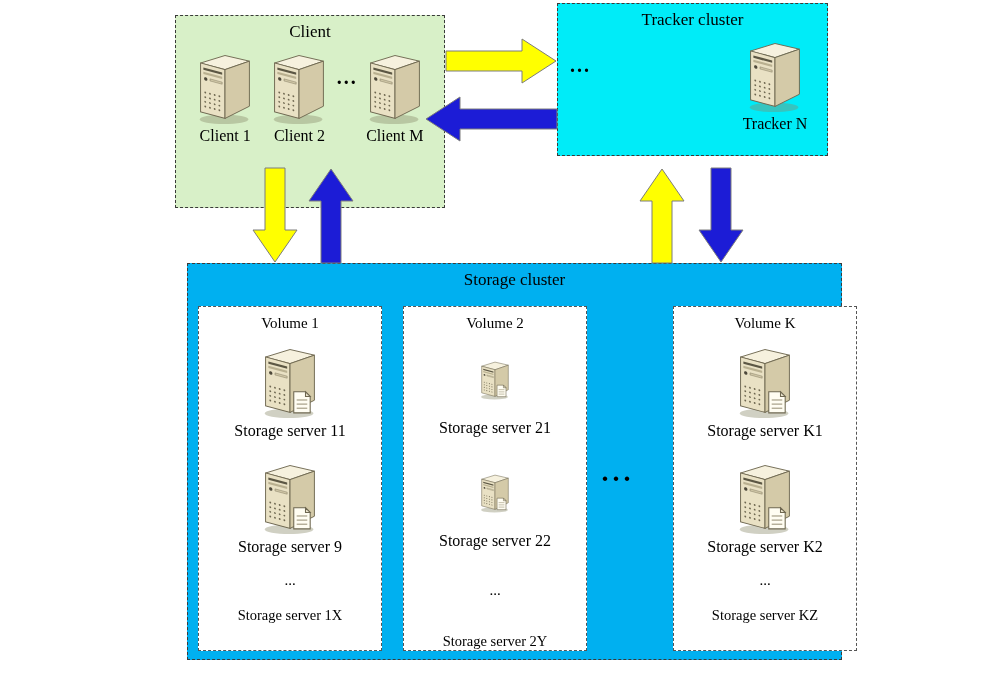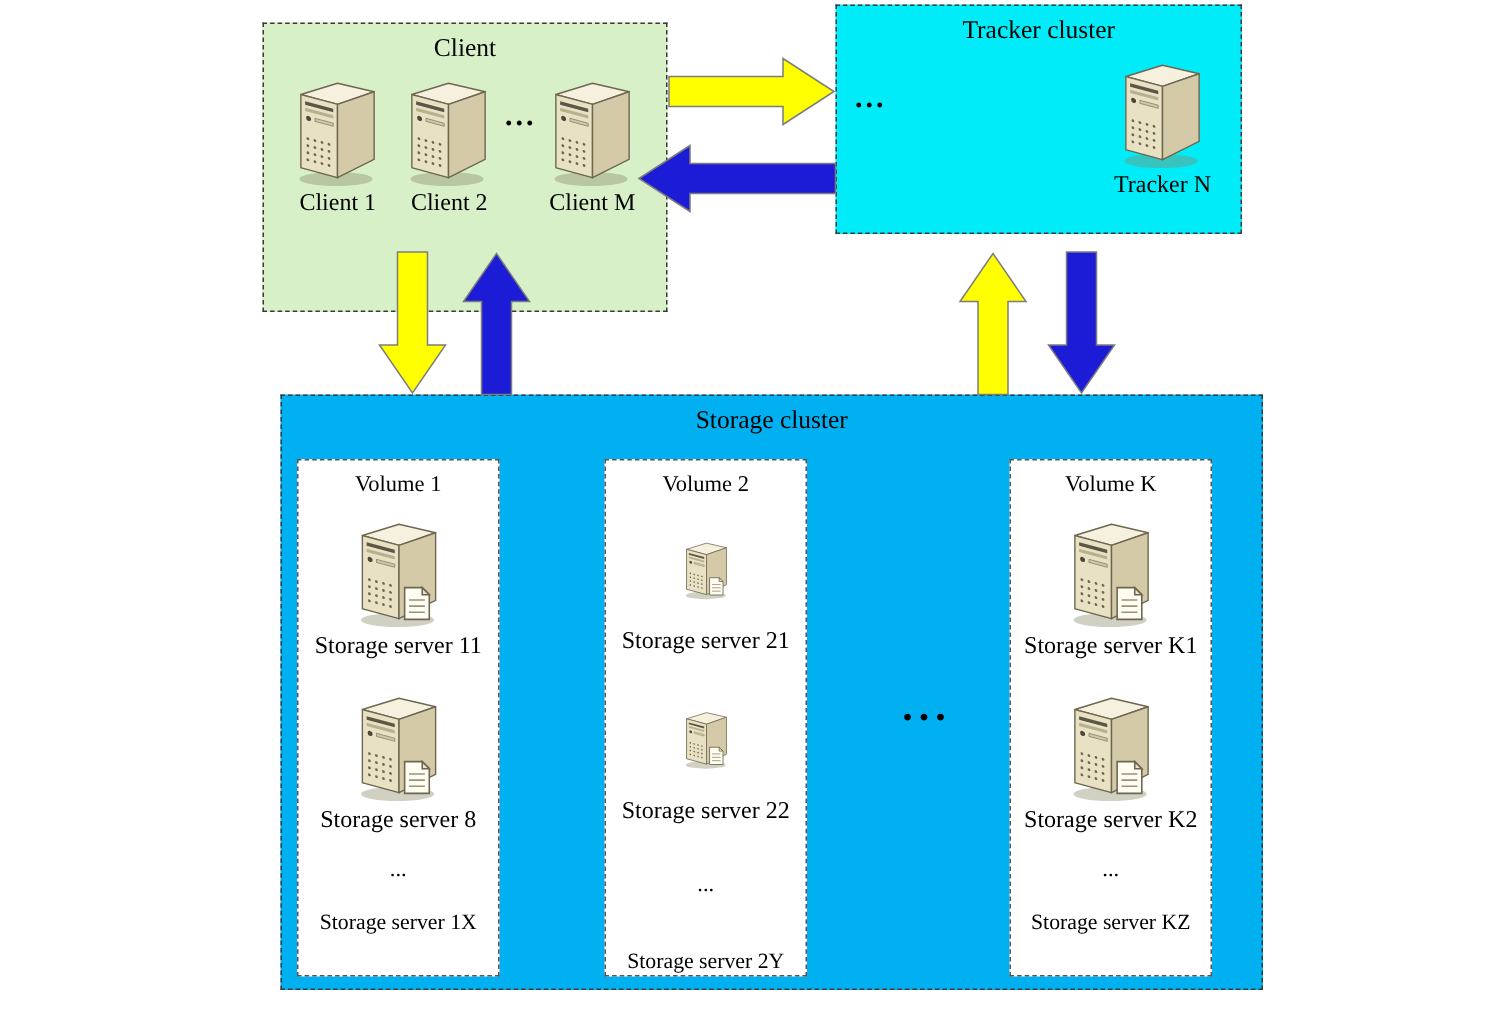--- a/index.html
+++ b/index.html
@@ -8,21 +8,21 @@
   .box{position:absolute;box-sizing:border-box;}
   .client-box{left:175px;top:15px;width:270px;height:193px;background:var(--client-bg,#d8f0c8);border:1.6px dashed #3a3a3a;}
   .tracker-box{left:557px;top:3px;width:271px;height:153px;background:var(--tracker-bg,#00f0fa);border:1.6px dashed #3a3a3a;}
   .storage-box{left:175px;top:263px;width:655px;height:397px;background:var(--storage-bg,#00b0f0);border:1.6px dashed #3a3a3a;margin-left:12px;}
   .box-title{text-align:center;font-size:17px;padding-top:6px;}
   .servers-row{display:flex;align-items:flex-end;justify-content:space-between;padding:6px 12px 0 12px;}
   .server-item{display:flex;flex-direction:column;align-items:center;width:80px;}
   .server-icon{width:66px;height:77px;display:block;}
   .server-label{font-size:16px;margin-top:2px;white-space:nowrap;}
   .row-ellipsis{font-size:20px;font-weight:bold;letter-spacing:2px;align-self:center;margin-bottom:38px;}
-  .volume{position:absolute;top:42px;width:135px;height:345px;background:var(--volume-bg,#ffffff);border:1.5px dashed #555;box-sizing:border-box;display:flex;flex-direction:column;align-items:center;}
+  .volume{position:absolute;top:42px;width:184px;height:345px;background:var(--volume-bg,#ffffff);border:1.5px dashed #555;box-sizing:border-box;display:flex;flex-direction:column;align-items:center;}
   .volume-1{left:10px;}
   .volume-2{left:215px;gap:16px;}
   .volume-k{left:485px;}
   .volume-title{font-size:15px;margin-top:8px;}
   .volume .server-icon{margin-top:10px;}
   .volume .server-icon.second{margin-top:18px;}
   .volume .server-label{margin-top:3px;}
   .volume-ellipsis{font-size:15px;margin-top:16px;}
   .volume-last{font-size:14.5px;margin-top:18px;white-space:nowrap;}
   .storage-ellipsis{position:absolute;left:385px;top:192px;width:90px;text-align:center;font-size:28px;font-weight:bold;letter-spacing:4px;}
@@ -129,21 +129,21 @@
 
     <div class="volume volume-1">
       <div class="volume-title">Volume 1</div>
       <svg class="server-icon" viewBox="0 0 70 82">
           <use href="#sym-server-doc"></use>
         </svg>
       <div class="server-label">Storage server 11</div>
       <svg class="server-icon second" viewBox="0 0 70 82">
           <use href="#sym-server-doc"></use>
         </svg>
-      <div class="server-label">Storage server 8</div>
+      <div class="server-label">Storage server 9</div>
       <div class="volume-ellipsis">...</div>
       <div class="volume-last">Storage server 1X</div>
     </div>
 
     <div class="volume volume-2">
       <div class="volume-title">Volume 2</div>
       <svg class="server-icon" viewBox="0 0 70 82">
           <use href="#sym-server-doc"></use>
         </svg>
       <div class="server-label">Storage server 21</div>

